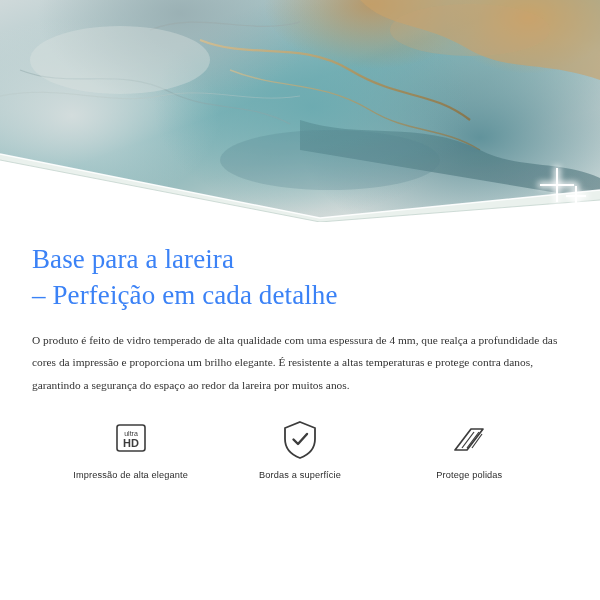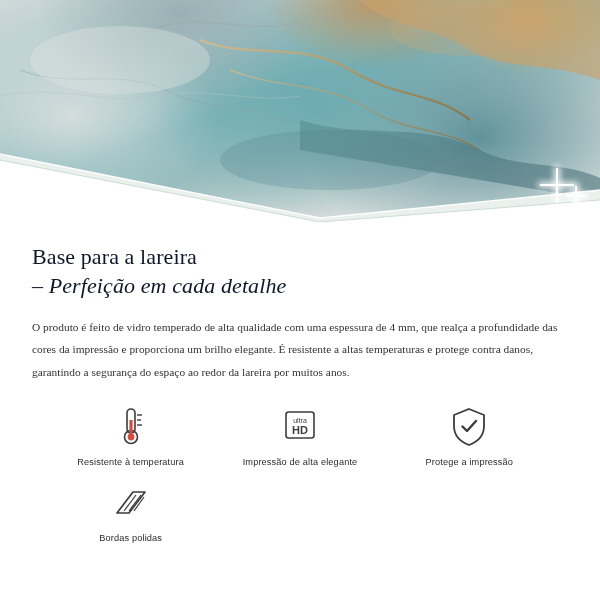--- a/index.html
+++ b/index.html
@@ -86,30 +86,29 @@
   .sparkle.s2 { left: 566px; top: 186px; width: 20px; height: 20px; }
   .sparkle.s2::before { height: 20px; margin-top: -10px; }
   .sparkle.s2::after { width: 20px; margin-left: -10px; }
 
   
   .content {
     padding: 20px 32px 0 32px;
   }
   .headline {
     font-family: "Liberation Serif", serif;
-    font-size: 22px;
+    font-size: 27px;
     line-height: 1.32;
-    color: #0f172a;
+    color: #3b82f6;
     font-weight: 400;
     margin: 0 0 16px 0;
     letter-spacing: 0.1px;
   }
   .headline .line2 {
     display: block;
-    font-style: italic;
   }
   .body-text {
     font-family: Liberation Serif, serif;
     font-size: 11.4px;
     line-height: 1.95;
     color: #333333;
     margin: 0;
     max-width: 540px;
   }
 
@@ -188,65 +187,51 @@
 
   <div class="content">
     <h1 class="headline">
       <span>Base para a lareira</span>
       <span class="line2">– Perfeição em cada detalhe</span>
     </h1>
     <p class="body-text">O produto é feito de vidro temperado de alta qualidade com uma espessura de 4 mm, que realça a profundidade das cores da impressão e proporciona um brilho elegante. É resistente a altas temperaturas e protege contra danos, garantindo a segurança do espaço ao redor da lareira por muitos anos.</p>
 
     <div class="features">
 
-      <div class="feature">
-        <div class="feature-icon">
-          <svg width="30" height="42" viewBox="0 0 30 42">
-            <rect x="11" y="3" width="8" height="24" rx="4" fill="none" stroke="#3c3c3c" stroke-width="1.6"></rect>
-            <circle cx="15" cy="31" r="6.5" fill="none" stroke="#3c3c3c" stroke-width="1.6"></circle>
-            <circle cx="15" cy="31" r="3.4" fill="#d94a3d"></circle>
-            <rect x="13.4" y="14" width="3.2" height="14" fill="#d94a3d"></rect>
-            <line x1="21" y1="9" x2="26" y2="9" stroke="#3c3c3c" stroke-width="1.4"></line>
-            <line x1="21" y1="14" x2="25" y2="14" stroke="#3c3c3c" stroke-width="1.4"></line>
-            <line x1="21" y1="19" x2="26" y2="19" stroke="#3c3c3c" stroke-width="1.4"></line>
-          </svg>
-        </div>
-        <div class="feature-label">Resistente à temperatura</div>
-      </div>
 
       <div class="feature">
         <div class="feature-icon">
           <svg width="38" height="36" viewBox="0 0 38 36">
             <rect x="5" y="3" width="28" height="26" rx="2.5" fill="none" stroke="#3c3c3c" stroke-width="1.6"></rect>
             <text x="19" y="14" text-anchor="middle" font-family="Liberation Sans, sans-serif" font-size="7" fill="#3c3c3c">ultra</text>
             <text x="19" y="25" text-anchor="middle" font-family="Liberation Sans, sans-serif" font-size="11" font-weight="bold" fill="#3c3c3c">HD</text>
           </svg>
         </div>
         <div class="feature-label">Impressão de alta elegante</div>
       </div>
 
       <div class="feature">
         <div class="feature-icon">
           <svg width="38" height="42" viewBox="0 0 38 42">
             <path d="M19 3 L34 9 V20 C34 30 27 36 19 39 C11 36 4 30 4 20 V9 Z" fill="none" stroke="#3c3c3c" stroke-width="1.8"></path>
             <path d="M12.5 20.5 L17 25 L26 15" fill="none" stroke="#3c3c3c" stroke-width="2.4" stroke-linecap="round" stroke-linejoin="round"></path>
           </svg>
         </div>
-        <div class="feature-label">Protege a impressão</div>
+        <div class="feature-label">Bordas a superfície</div>
       </div>
 
 
       <div class="feature">
         <div class="feature-icon">
           <svg width="40" height="34" viewBox="0 0 40 34">
             <path d="M6 27 L22 6 L34 6 L18 27 Z" fill="none" stroke="#3c3c3c" stroke-width="1.7" stroke-linejoin="round"></path>
             <path d="M13 25 L25 9" stroke="#3c3c3c" stroke-width="1.2"></path>
             <path d="M18 25 L30 9" stroke="#3c3c3c" stroke-width="1.2"></path>
             <path d="M23 25 L33 11" stroke="#3c3c3c" stroke-width="1.2"></path>
           </svg>
         </div>
-        <div class="feature-label">Bordas polidas</div>
+        <div class="feature-label">Protege polidas</div>
       </div>
 
 
     </div>
   </div>
 </div>
 
 </body></html>

